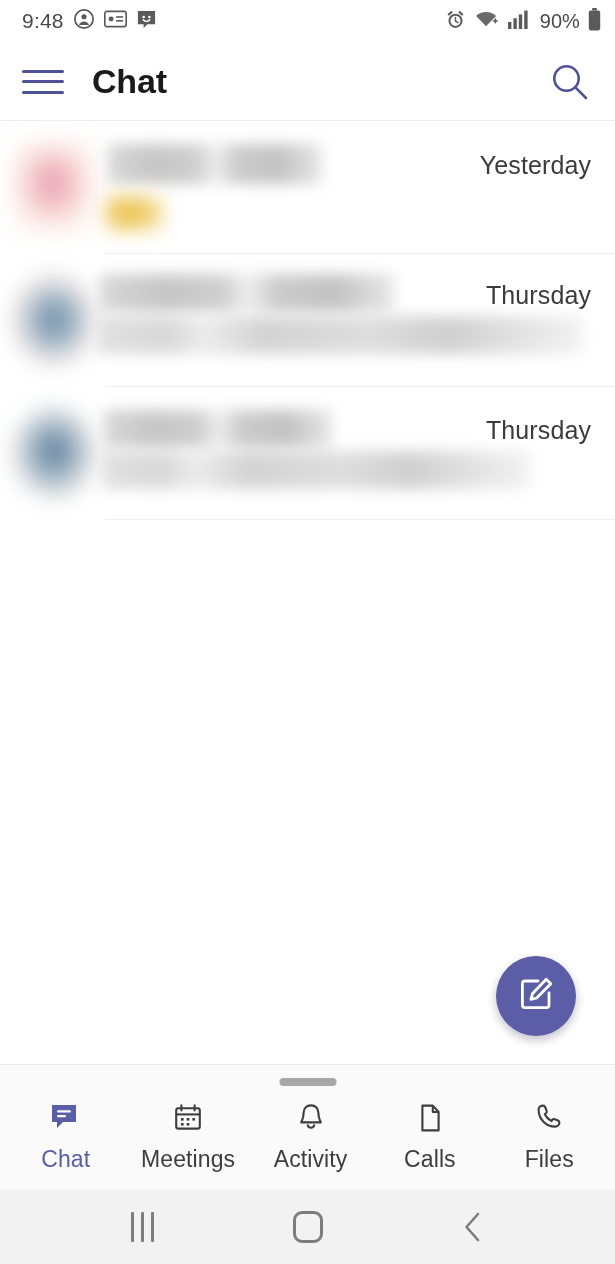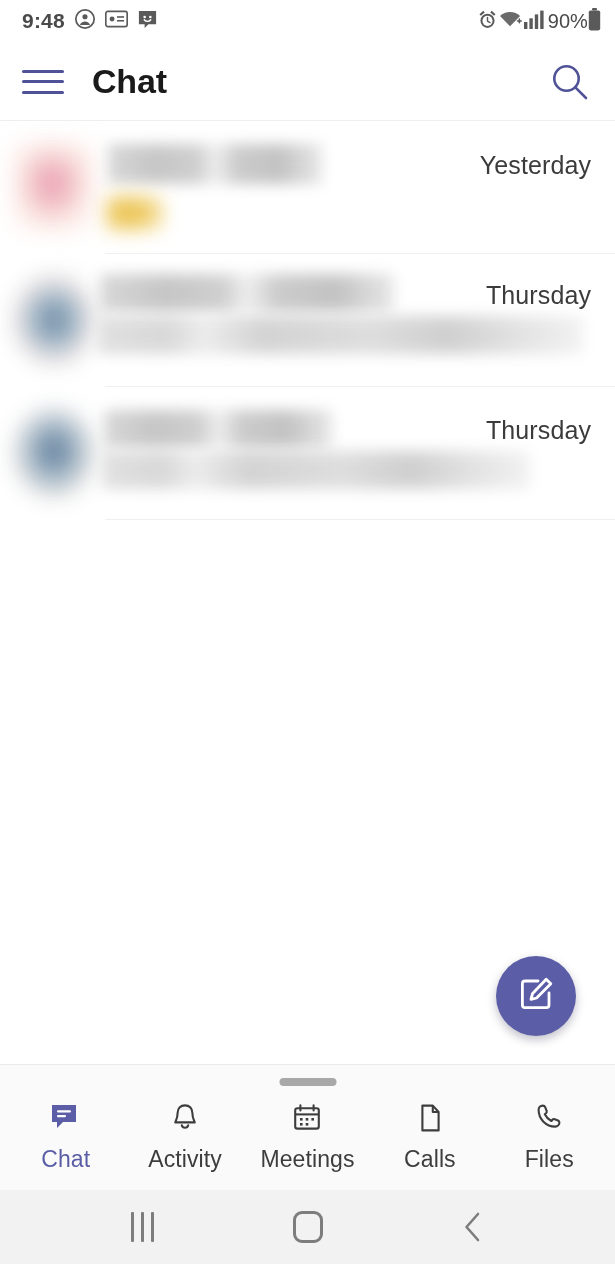--- a/index.html
+++ b/index.html
@@ -12,22 +12,22 @@
 
   #phone { position:relative; width:615px; height:1264px; background:#ffffff; }
 
   
   .statusbar{
     position:absolute; top:0; left:0; width:615px; height:42px;
     display:flex; align-items:center; justify-content:space-between;
     padding:0 14px 0 22px; background:#ffffff;
   }
   .sb-left{ display:flex; align-items:center; gap:9px; }
-  .sb-right{ display:flex; align-items:center; gap:0; }
-  .sb-clock{ font-size:21px; color:#4a4a4a; letter-spacing:.2px; font-weight:700; }
+  .sb-right{ display:flex; align-items:center; gap:8px; }
+  .sb-clock{ font-size:21px; color:#4a4a4a; letter-spacing:.2px; font-weight:400; }
   .sb-pct{ font-size:20px; color:#4a4a4a; letter-spacing:.1px; margin-left:2px; }
   .sb-ico{ display:block; }
 
   
   .appbar{
     position:absolute; top:42px; left:0; width:615px; height:79px;
     background:#ffffff; display:flex; align-items:center;
   }
   .hamburger{ margin-left:22px; width:44px; height:30px;
     display:flex; flex-direction:column; justify-content:space-between; padding:3px 0; cursor:pointer; }
@@ -231,30 +231,20 @@
 
       <div class="nav-item active">
         <span>
           <svg width="34" height="34" viewBox="0 0 34 34">
             <path d="M3 4h24v17H14l-6 6v-6H3z" fill="#5b5ea6"></path>
             <rect x="8" y="9.2" width="14" height="2.3" rx="1.1" fill="#ffffff"></rect>
             <rect x="8" y="14" width="9" height="2.3" rx="1.1" fill="#ffffff"></rect>
           </svg>
         </span>
         <span class="nav-label">Chat</span>
-      </div>
-
-      <div class="nav-item">
-        <span>
-          <svg width="34" height="34" viewBox="0 0 34 34">
-            <path d="M17 4.4c-4.6 0-7.4 3.2-7.4 7.6 0 6.4-2.3 7.8-2.3 9.4h19.4c0-1.6-2.3-3-2.3-9.4 0-4.4-2.8-7.6-7.4-7.6z" fill="none" stroke="#3d3d3d" stroke-width="2.1" stroke-linejoin="round"></path>
-            <path d="M13.8 24.2a3.3 3.3 0 0 0 6.4 0" fill="none" stroke="#3d3d3d" stroke-width="2.1" stroke-linecap="round"></path>
-          </svg>
-        </span>
-        <span class="nav-label">Activity</span>
       </div>
 
       <div class="nav-item">
         <span>
           <svg width="34" height="34" viewBox="0 0 34 34">
             <rect x="5.2" y="7.2" width="23.6" height="20.4" rx="2.2" fill="none" stroke="#3d3d3d" stroke-width="2.1"></rect>
             <path d="M5.2 13.4h23.6" stroke="#3d3d3d" stroke-width="2.1"></path>
             <path d="M10.4 4.4v5M23.6 4.4v5" stroke="#3d3d3d" stroke-width="2.1" stroke-linecap="round"></path>
             <rect x="10" y="17" width="2.6" height="2.6" fill="#3d3d3d"></rect>
             <rect x="15.7" y="17" width="2.6" height="2.6" fill="#3d3d3d"></rect>
@@ -262,20 +252,30 @@
             <rect x="10" y="22" width="2.6" height="2.6" fill="#3d3d3d"></rect>
             <rect x="15.7" y="22" width="2.6" height="2.6" fill="#3d3d3d"></rect>
           </svg>
         </span>
         <span class="nav-label">Meetings</span>
       </div>
 
       <div class="nav-item">
         <span>
           <svg width="34" height="34" viewBox="0 0 34 34">
+            <path d="M17 4.4c-4.6 0-7.4 3.2-7.4 7.6 0 6.4-2.3 7.8-2.3 9.4h19.4c0-1.6-2.3-3-2.3-9.4 0-4.4-2.8-7.6-7.4-7.6z" fill="none" stroke="#3d3d3d" stroke-width="2.1" stroke-linejoin="round"></path>
+            <path d="M13.8 24.2a3.3 3.3 0 0 0 6.4 0" fill="none" stroke="#3d3d3d" stroke-width="2.1" stroke-linecap="round"></path>
+          </svg>
+        </span>
+        <span class="nav-label">Activity</span>
+      </div>
+
+      <div class="nav-item">
+        <span>
+          <svg width="34" height="34" viewBox="0 0 34 34">
             <path d="M9.4 4.6h10.4L25.6 11v18.4H9.4z" fill="none" stroke="#3d3d3d" stroke-width="2.1" stroke-linejoin="round"></path>
             <path d="M19.8 4.6V11h5.8" fill="none" stroke="#3d3d3d" stroke-width="2.1" stroke-linejoin="round"></path>
           </svg>
         </span>
         <span class="nav-label">Calls</span>
       </div>
 
       <div class="nav-item">
         <span>
           <svg width="34" height="34" viewBox="0 0 34 34">

